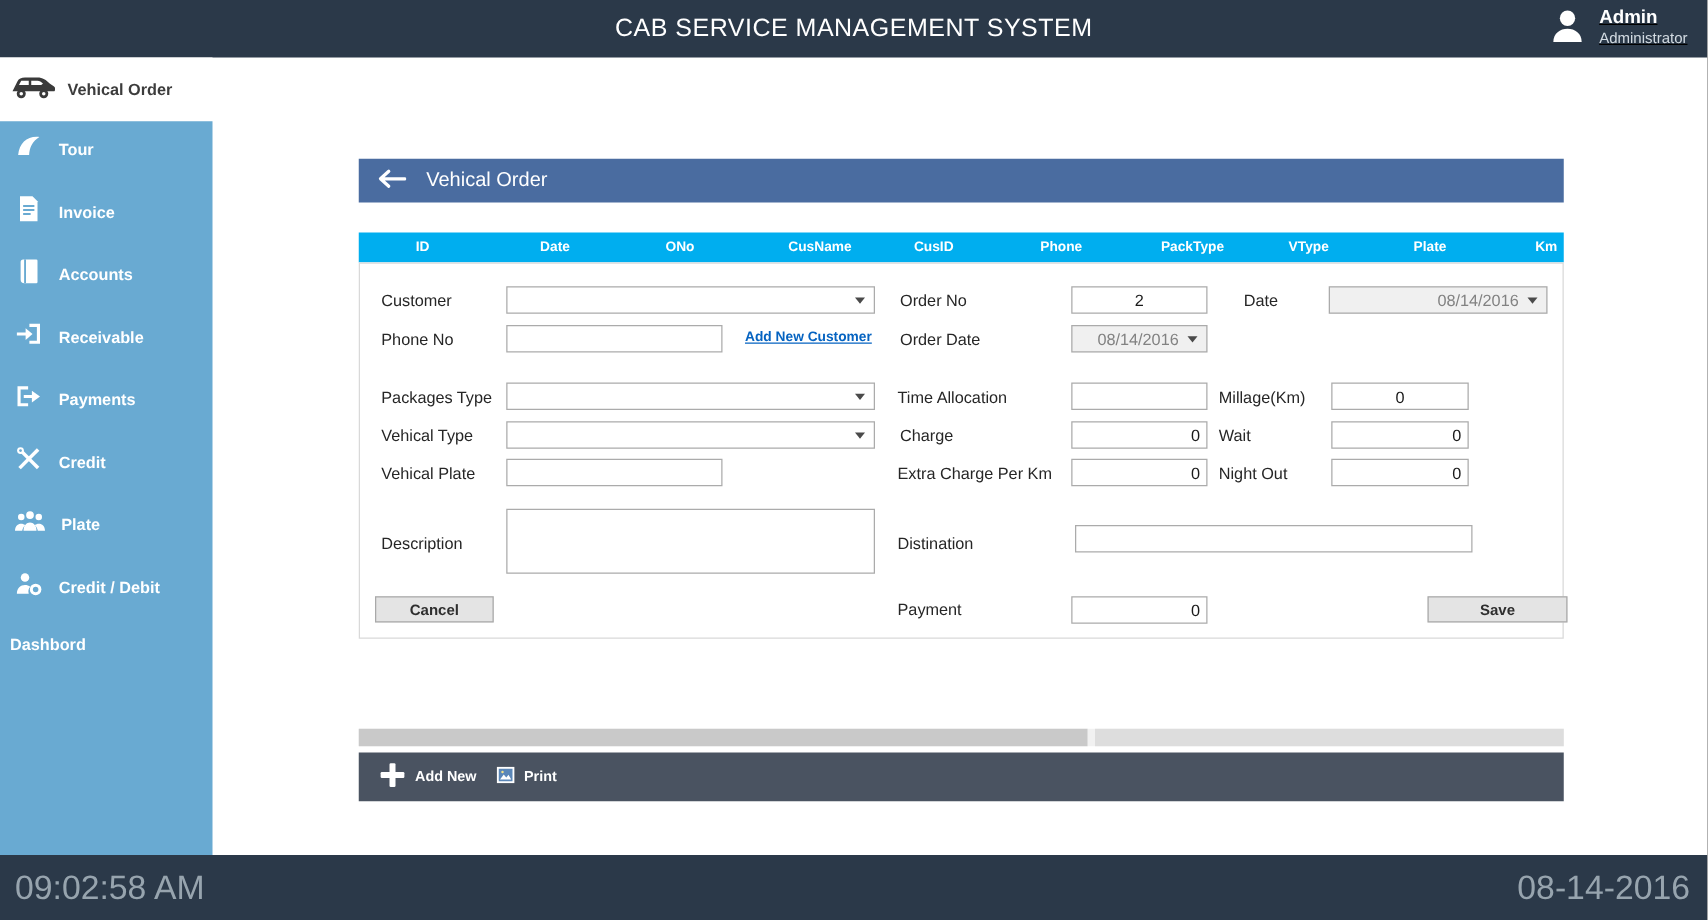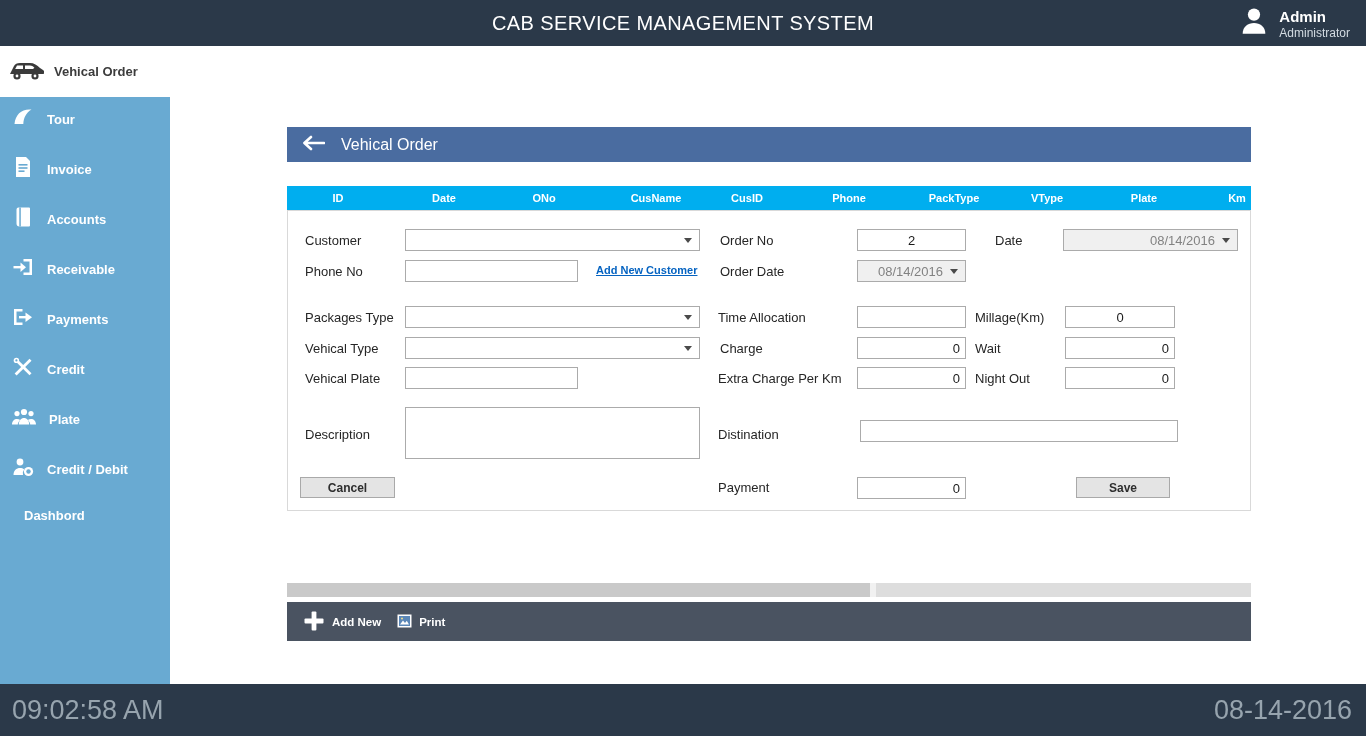--- a/index.html
+++ b/index.html
@@ -3,35 +3,35 @@
 <meta charset="utf-8">
 <style>
   html,body{margin:0;padding:0;background:#777;}
   #app{position:relative;width:1366px;height:736px;background:#fff;
        font-family:"Liberation Sans",sans-serif;overflow:hidden;margin:0 auto;}
 
   
   .topbar{position:absolute;left:0;top:0;width:1366px;height:46px;background:#2B3949;}
   .app-title{position:absolute;left:0;top:0;width:1366px;height:46px;line-height:46px;
              text-align:center;color:#fff;font-size:20px;letter-spacing:.4px;}
-  .user{position:absolute;right:16px;top:5px;display:flex;align-items:flex-end;gap:9px;}
+  .user{position:absolute;right:16px;top:5px;display:flex;align-items:flex-start;gap:9px;text-decoration:underline;}
   .user-text{display:flex;flex-direction:column;justify-content:center;}
   .user-name{color:#fff;font-weight:bold;font-size:15px;line-height:18px;}
   .user-role{color:#D3DBE2;font-size:12px;line-height:15px;}
 
   
   .active-item{position:absolute;left:0;top:46px;width:170px;height:51px;background:#fff;
                display:flex;align-items:center;gap:10px;padding-left:8px;box-sizing:border-box;cursor:pointer;}
   .active-label{color:#3C3C3C;font-size:13px;font-weight:bold;}
 
   
   .sidebar{position:absolute;left:0;top:97px;width:170px;height:587px;background:#69AAD2;text-align:right;}
   .side-item{position:absolute;left:0;width:170px;height:50px;display:flex;align-items:center;
              gap:12px;padding-left:11px;box-sizing:border-box;cursor:pointer;}
-  .side-item.noicon{padding-left:24px;}
+  .side-item.noicon{padding-left:8px;}
   .side-label{font-size:13px;font-weight:bold;color:#fff;}
 
   
   .bottombar{position:absolute;left:0;top:684px;width:1366px;height:52px;background:#2B3949;}
   .time{position:absolute;left:12px;top:684px;height:40px;line-height:52px;font-size:27px;color:#97A4AE;}
   .date{position:absolute;right:14px;top:684px;height:52px;line-height:52px;font-size:27px;color:#97A4AE;}
 
   
   .panel-header{position:absolute;left:287px;top:127px;width:964px;height:35px;background:#4A6CA0;}
   .back-btn{position:absolute;left:8px;top:5px;width:36px;height:26px;display:flex;
@@ -287,21 +287,21 @@
   <input class="inp ta-r" style="left: 1065px; top: 367px; width: 110px;" value="0">
 
   <span class="lbl" style="left:305px;top:424px">Description</span>
   <textarea class="txtarea" style="left: 405px; top: 407px; width: 295px; height: 52px;"></textarea>
   <span class="lbl" style="left:718px;top:424px">Distination</span>
   <input class="inp" style="left: 860px; top: 420px; width: 318px;" value="">
 
   <button class="btn" style="left:300px;top:477px;width:95px">Cancel</button>
   <span class="lbl" style="left:718px;top:477px">Payment</span>
   <input class="inp ta-r" style="left: 857px; top: 477px; width: 109px;" value="0">
-  <button class="btn" style="left:1076px;top:477px;width:94px">Save</button>
+  <button class="btn" style="left:1142px;top:477px;width:112px">Save</button>
 
   <div class="scroll-track"></div>
   <div class="scroll-thumb"></div>
   <div class="scroll-right"></div>
 
   <div class="toolbar">
     <div class="tool-btn">
       <span>
         <svg width="22" height="22" viewBox="0 0 22 22">
             <g fill="#fff">

